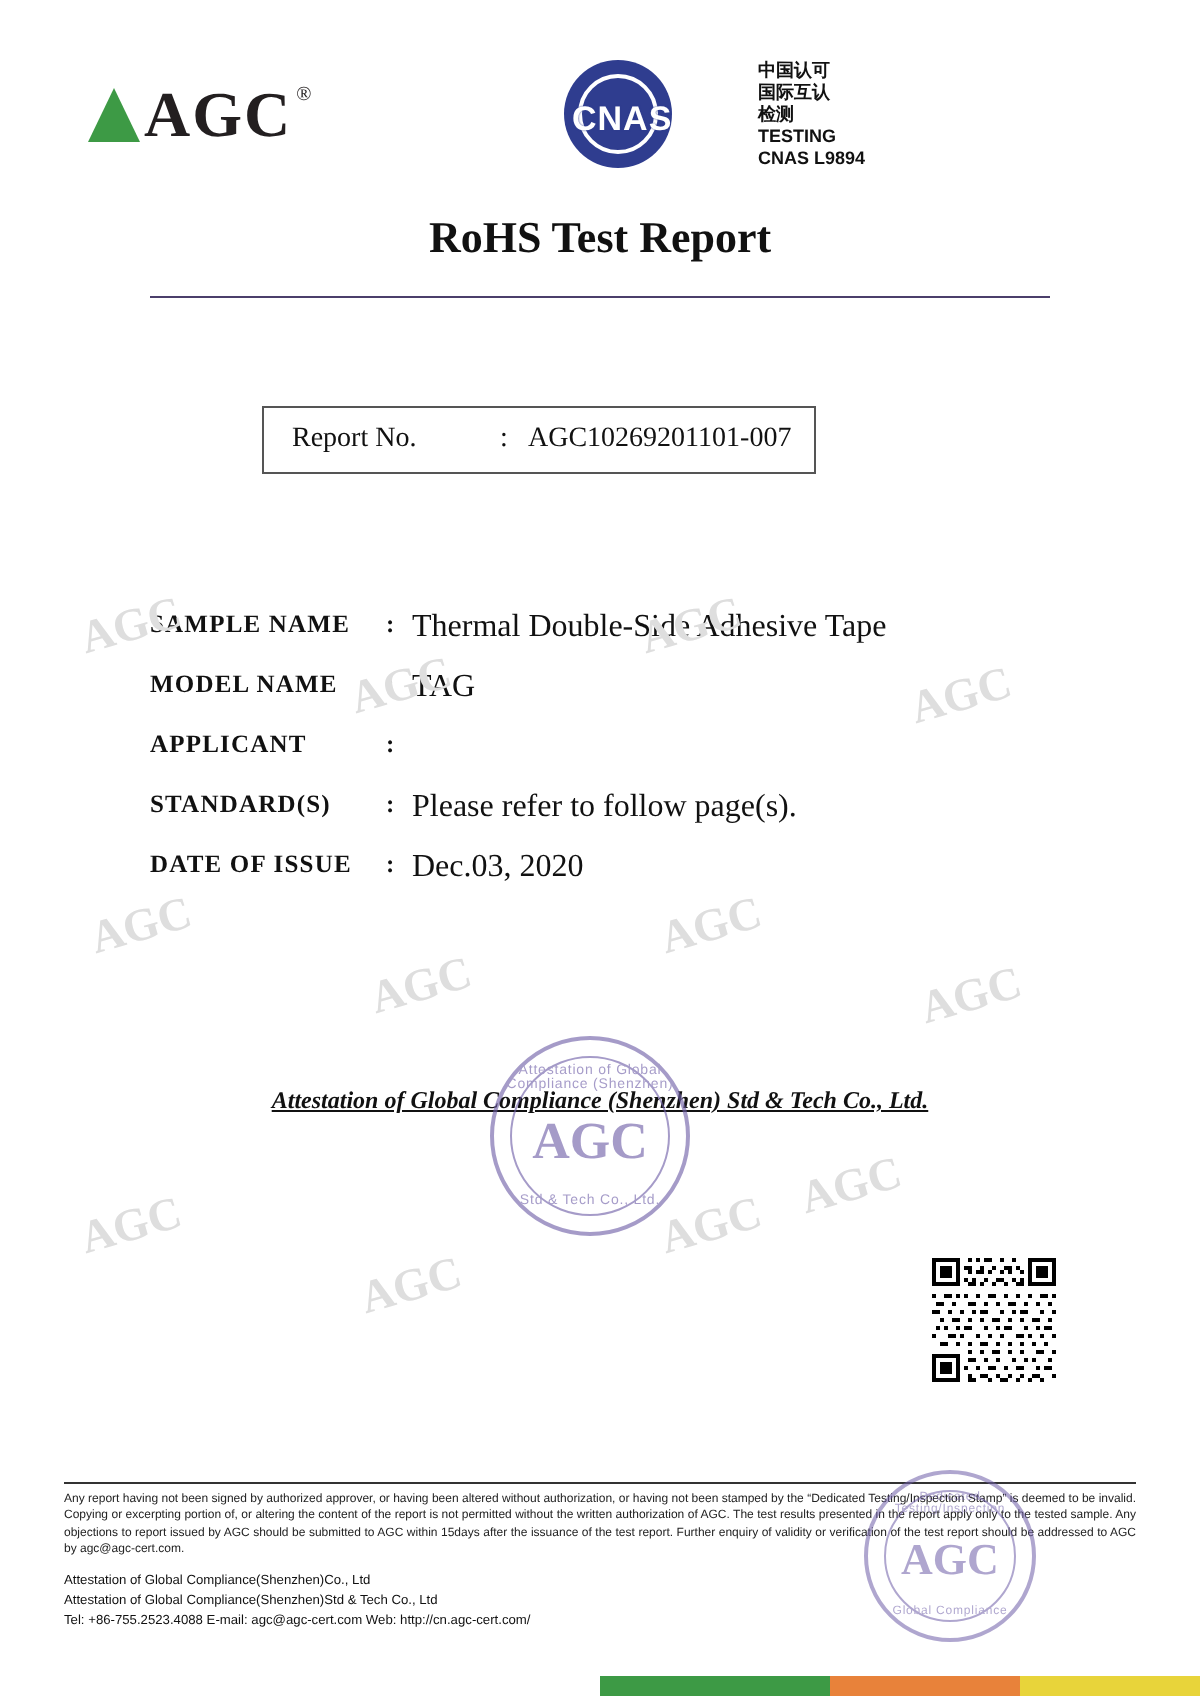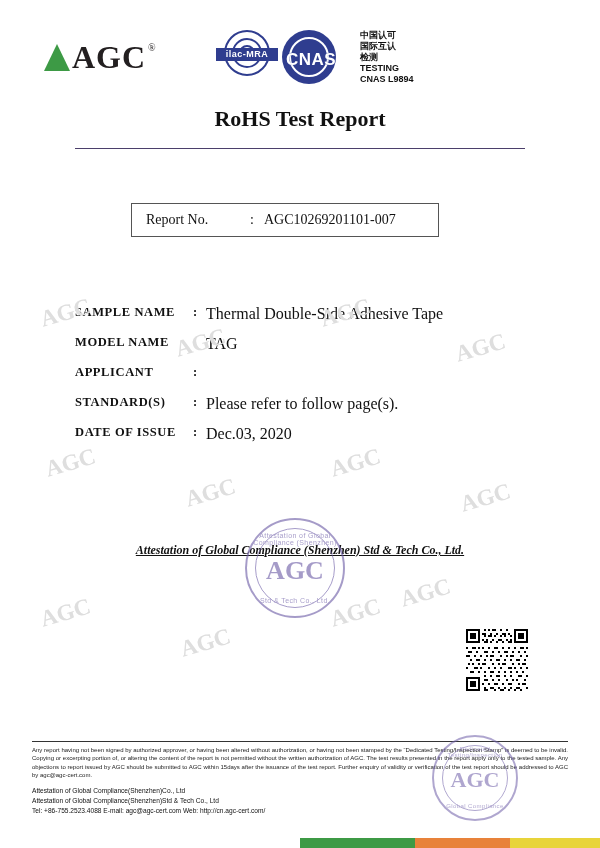--- a/index.html
+++ b/index.html
@@ -136,21 +136,21 @@
     width: 72px;
     color: #ffffff;
     font-family: "Liberation Sans", sans-serif;
     font-size: 17px;
     font-weight: bold;
     letter-spacing: 0.5px;
     text-shadow: 0 0 1px #2f3d8f;
   }
   .cnas-text {
     position: absolute;
-    left: 360px;
+    left: 379px;
     top: 16px;
     font-family: "Liberation Sans", sans-serif;
     font-size: 9px;
     font-weight: bold;
     line-height: 11px;
     color: #111;
   }
 
   
   .title {
@@ -170,21 +170,21 @@
     width: 450px;
     height: 1px;
     background: #4b3f6b;
   }
 
   
   .report-box {
     position: absolute;
     left: 131px;
     top: 203px;
-    width: 308px;
+    width: 277px;
     height: 34px;
     border: 1px solid #555;
     box-sizing: border-box;
   }
   .report-box .lbl {
     position: absolute;
     left: 14px;
     top: 8px;
     font-size: 14px;
     font-family: "Liberation Serif", serif;
@@ -375,24 +375,20 @@
 
 <div class="page">
 
   <div class="header">
     <div class="agc-logo">
       <div class="tri"></div>
       <div class="word">AGC</div>
       <div class="reg">®</div>
     </div>
 
-    <div class="ilac">
-      <div class="ring"></div>
-      <div class="band">ilac-MRA</div>
-    </div>
 
     <div class="cnas">
       <div class="disc"></div>
       <div class="label">CNAS</div>
     </div>
 
     <div class="cnas-text" style="white-space: pre-line;">中国认可
 国际互认
 检测
 TESTING

